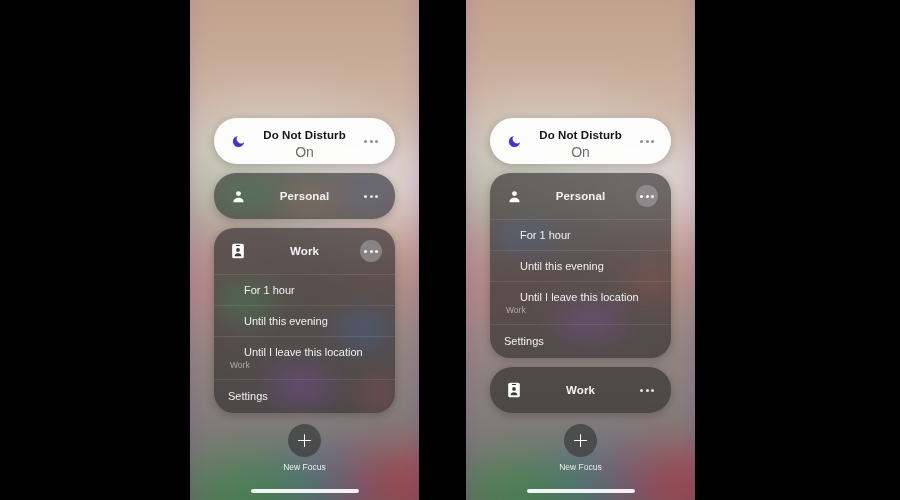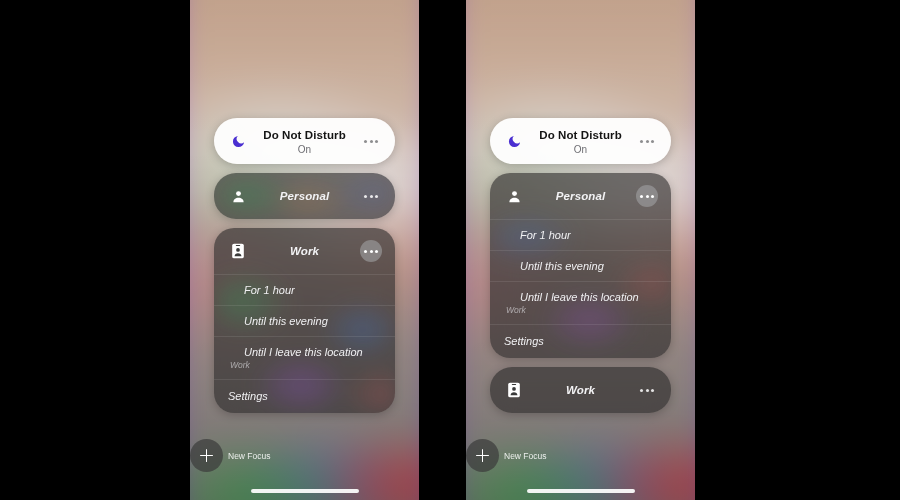--- a/index.html
+++ b/index.html
@@ -100,21 +100,21 @@
     font-size: 11.5px;
     font-weight: bold;
     letter-spacing: 0.1px;
     pointer-events: none;
   }
 
   .card-sub {
     position: absolute;
     left: 0; right: 0;
     text-align: center;
-    font-size: 10px;
+    font-size: 14px;
     pointer-events: none;
   }
 
   .leading-icon {
     position: relative;
     z-index: 2;
     width: 20px;
     height: 20px;
     display: flex;
     align-items: center;
@@ -154,21 +154,20 @@
     border-radius: 23px;
     height: 46px;
   }
   .dnd .card-title { color: #141414; top: 11px; }
   .dnd .card-sub   { color: #6d6d72; top: 26px; }
 
   
   .dark-card {
     background: rgba(42,40,40,0.62);
     backdrop-filter: blur(12px);
-    font-style: italic;
   }
   .dark-card .card-title { color: #f2f2f4; top: 50%; transform: translateY(-50%); }
 
   .card.expanded { border-radius: 20px; }
 
   .opt-list { position: relative; }
   .opt-row {
     position: relative;
     padding: 8px 16px 8px 16px;
     box-sizing: border-box;
@@ -223,21 +222,21 @@
     filter: blur(9px);
   }
   .tint-none { background: transparent; }
 
   
   .new-focus {
     position: absolute;
     left: 0; right: 0;
     bottom: 28px;
     display: flex;
-    flex-direction: row;
+    flex-direction: column;
     align-items: center;
     gap: 5px;
   }
   .new-focus-btn {
     width: 33px; height: 33px;
     border-radius: 50%;
     background: rgba(58,58,58,0.70);
     display: flex;
     align-items: center;
     justify-content: center;

